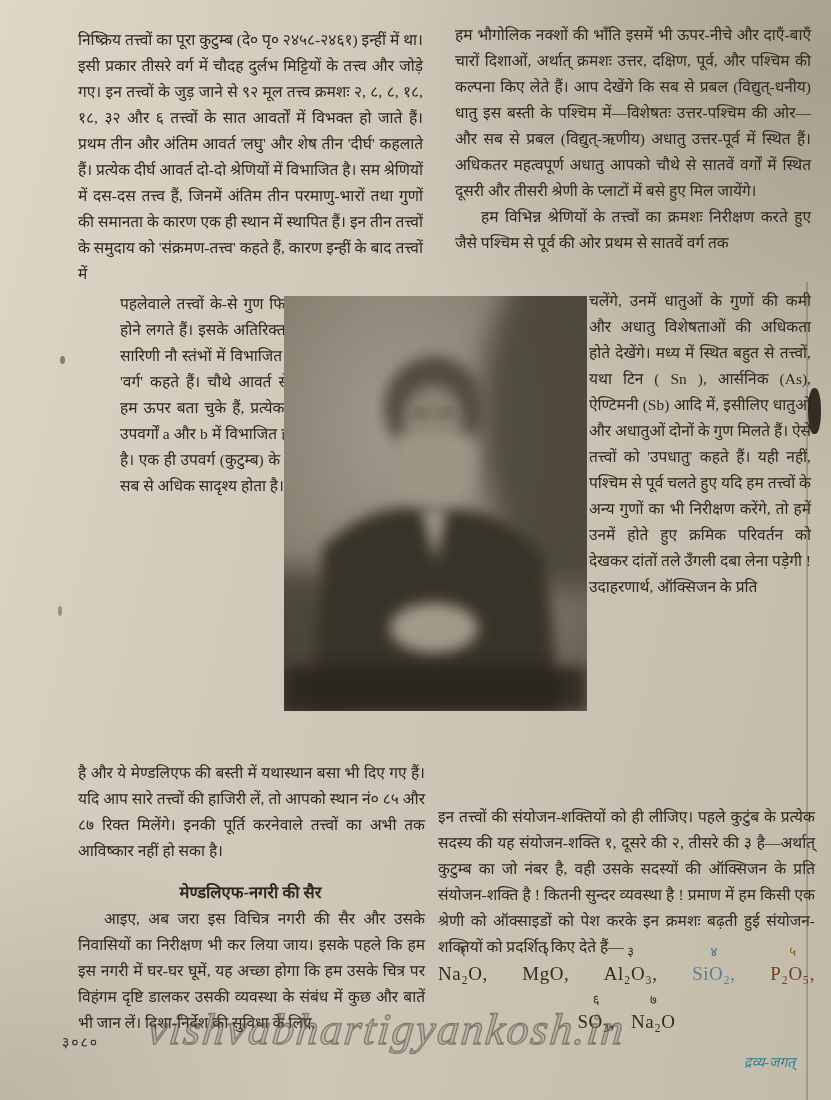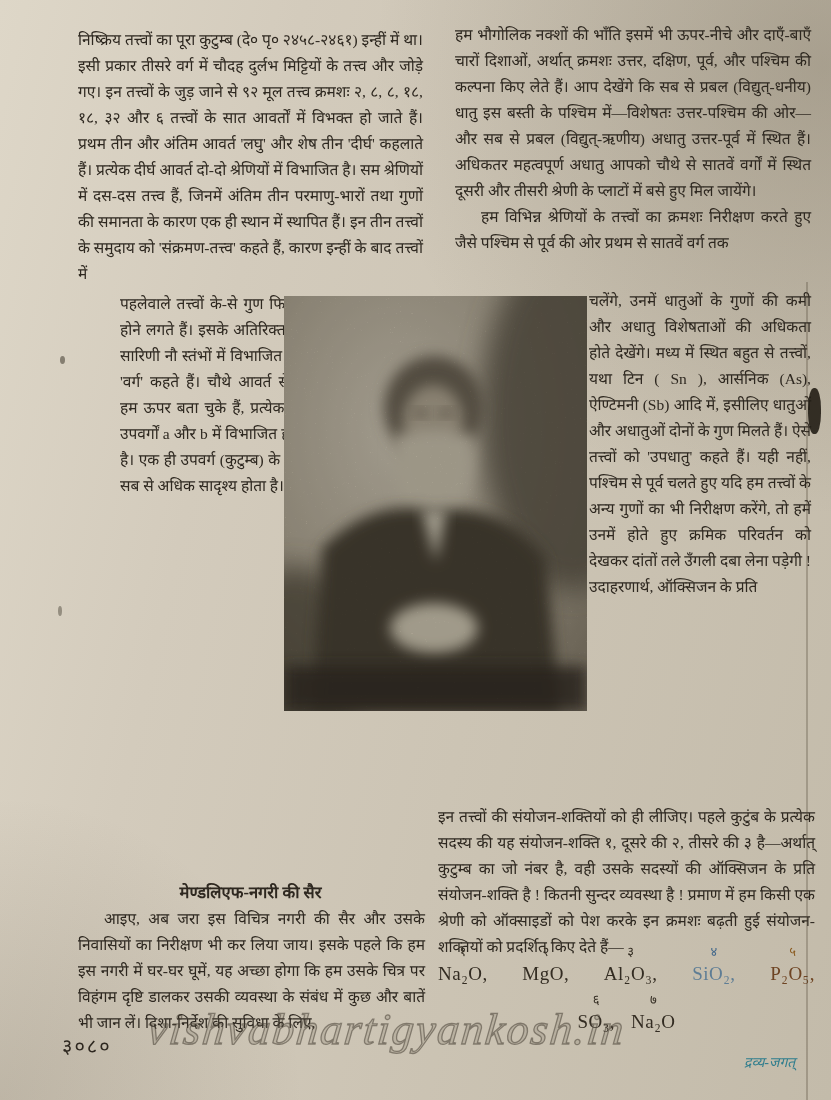--- a/index.html
+++ b/index.html
@@ -31,21 +31,21 @@
   .rt-bottom{left:438px;top:792px;width:377px;height:186px;margin-top:12px;}
   .photo-wrap{position:absolute;left:284px;top:296px;width:303px;height:415px;}
   .photo-wrap svg{display:block;width:100%;height:100%;}
   .photo-caption{position:absolute;left:272px;top:716px;width:330px;text-align:center;font-size:14.5px;color:#332c22;}
   .formulas{position:absolute;left:438px;top:944px;width:377px;}
   .f-row1{display:flex;justify-content:space-between;align-items:flex-end;}
   .f-row2{display:flex;justify-content:center;gap:16px;margin-top:6px;align-items:flex-end;}
   .f-item{display:flex;flex-direction:column;align-items:center;}
   .f-num{font-size:13px;line-height:15px;margin-bottom:3px;}
   .f-txt{font-size:19px;line-height:24px;letter-spacing:.5px;}
-  .page-number{position:absolute;left:62px;top:1032px;font-size:20px;letter-spacing:2px;color:#2e2820;}
+  .page-number{position:absolute;left:62px;top:1032px;font-size:14px;letter-spacing:2px;color:#2e2820;}
   .watermark{
     position:absolute;left:148px;top:1004px;width:620px;
     font-size:44px;font-style:italic;letter-spacing:2px;white-space:nowrap;
     color:rgba(75,68,56,.14);
     -webkit-text-stroke:1.3px rgba(75,68,56,.55);
     transform:skewX(-6deg);
     pointer-events:none;
   }
   .journal-name{position:absolute;left:744px;top:1052px;font-size:14px;color:#2f7d8d;font-style:italic;white-space:nowrap;}
   .crease{position:absolute;left:806px;top:282px;width:2px;height:818px;background:rgba(80,70,52,.30);filter:blur(.6px);}
@@ -59,20 +59,23 @@
 <div class="page">
 
   <div class="blk lt-full">
     <p>निष्क्रिय तत्त्वों का पूरा कुटुम्ब (दे० पृ० २४५८-२४६१) इन्हीं में था। इसी प्रकार तीसरे वर्ग में चौदह दुर्लभ मिट्टियों के तत्त्व और जोड़े गए। इन तत्त्वों के जुड़ जाने से ९२ मूल तत्त्व क्रमशः २, ८, ८, १८, १८, ३२ और ६ तत्त्वों के सात आवर्तों में विभक्त हो जाते हैं। प्रथम तीन और अंतिम आवर्त 'लघु' और शेष तीन 'दीर्घ' कहलाते हैं। प्रत्येक दीर्घ आवर्त दो-दो श्रेणियों में विभाजित है। सम श्रेणियों में दस-दस तत्त्व हैं, जिनमें अंतिम तीन परमाणु-भारों तथा गुणों की समानता के कारण एक ही स्थान में स्थापित हैं। इन तीन तत्त्वों के समुदाय को 'संक्रमण-तत्त्व' कहते हैं, कारण इन्हीं के बाद तत्त्वों में</p>
   </div>
 
   <div class="blk lt-narrow">
     <p>पहलेवाले तत्त्वों के-से गुण फिर प्रकट होने लगते हैं। इसके अतिरिक्त सम्पूर्ण सारिणी नौ स्तंभों में विभाजित है। इन्हें 'वर्ग' कहते हैं। चौथे आवर्त से, जैसा हम ऊपर बता चुके हैं, प्रत्येक वर्ग दो उपवर्गों a और b में विभाजित हो जाता है। एक ही उपवर्ग (कुटुम्ब) के तत्त्वों में सब से अधिक सादृश्य होता है।</p>
   </div>
 
+  <div class="blk lt-bottom">
+    <p>है और ये मेण्डलिएफ की बस्ती में यथास्थान बसा भी दिए गए हैं। यदि आप सारे तत्त्वों की हाजिरी लें, तो आपको स्थान नं० ८५ और ८७ रिक्त मिलेंगे। इनकी पूर्ति करनेवाले तत्त्वों का अभी तक आविष्कार नहीं हो सका है।</p>
+  </div>
 
   <div class="blk lt-heading">मेण्डलिएफ-नगरी की सैर</div>
 
   <div class="blk lt-para3">
     <p class="indent">आइए, अब जरा इस विचित्र नगरी की सैर और उसके निवासियों का निरीक्षण भी कर लिया जाय। इसके पहले कि हम इस नगरी में घर-घर घूमें, यह अच्छा होगा कि हम उसके चित्र पर विहंगम दृष्टि डालकर उसकी व्यवस्था के संबंध में कुछ और बातें भी जान लें। दिशा-निर्देश की सुविधा के लिए,</p>
   </div>
 
   <div class="blk rt-full">
     <p>हम भौगोलिक नक्शों की भाँति इसमें भी ऊपर-नीचे और दाएँ-बाएँ चारों दिशाओं, अर्थात् क्रमशः उत्तर, दक्षिण, पूर्व, और पश्चिम की कल्पना किए लेते हैं। आप देखेंगे कि सब से प्रबल (विद्युत्-धनीय) धातु इस बस्ती के पश्चिम में—विशेषतः उत्तर-पश्चिम की ओर—और सब से प्रबल (विद्युत्-ऋणीय) अधातु उत्तर-पूर्व में स्थित हैं। अधिकतर महत्वपूर्ण अधातु आपको चौथे से सातवें वर्गों में स्थित दूसरी और तीसरी श्रेणी के प्लाटों में बसे हुए मिल जायेंगे।</p>
     <p class="indent">हम विभिन्न श्रेणियों के तत्त्वों का क्रमशः निरीक्षण करते हुए जैसे पश्चिम से पूर्व की ओर प्रथम से सातवें वर्ग तक</p>

